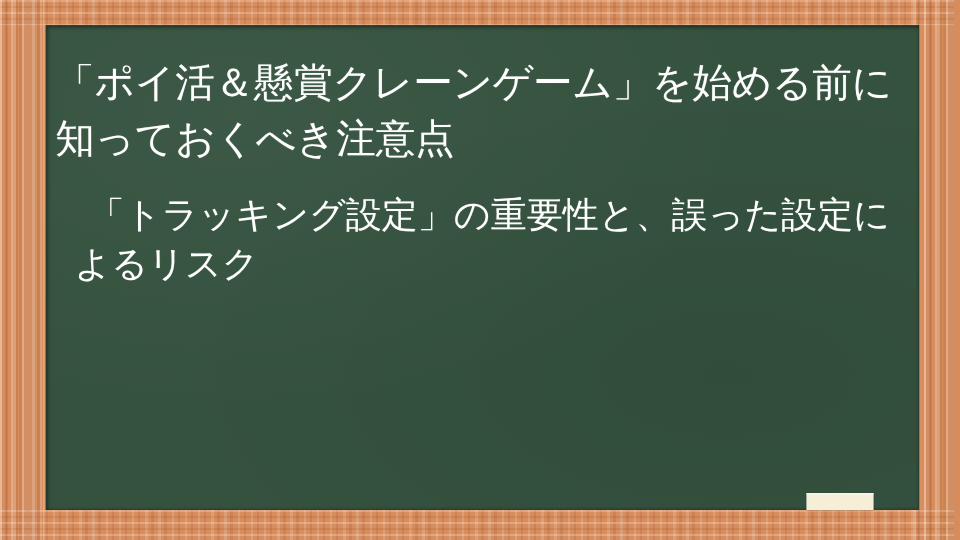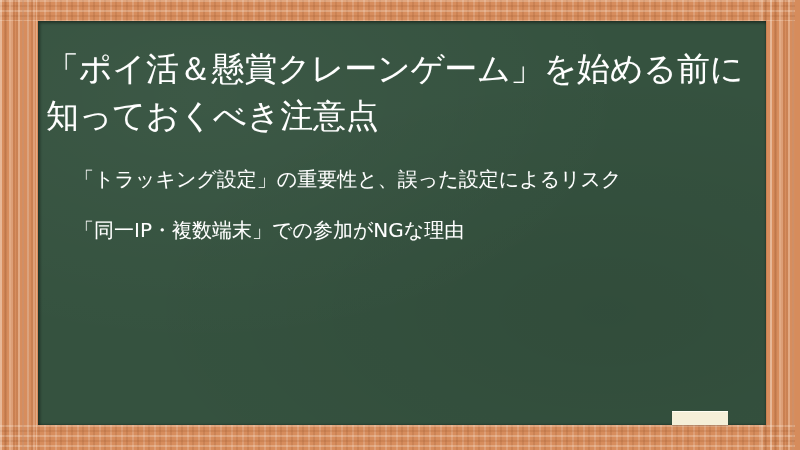--- a/index.html
+++ b/index.html
@@ -111,21 +111,21 @@
 
   
   #bullets {
     position: absolute;
     left: 24px;
     top: 138px;
     width: 700px;
   }
   .bullet {
     color: #ffffff;
-    font-size: 20px;
+    font-size: 30px;
     line-height: 41px;
     font-weight: 400;
     text-indent: 12px;
     margin-bottom: 10px;
     white-space: pre-wrap;
     text-shadow: 0 0 1px rgba(255,255,255,0.2);
   }
 
   
   #chalk {
@@ -148,20 +148,19 @@
   <div class="wood-rail-h bottom"></div>
   <div class="wood-rail left"></div>
   <div class="wood-rail right"></div>
 
   <div id="board">
 
     <h1 id="title">「ポイ活＆懸賞クレーンゲーム」を始める前に知っておくべき注意点</h1>
 
     <div id="bullets">
       <div class="bullet">「トラッキング設定」の重要性と、誤った設定によるリスク</div>
-      <div class="bullet">「同一IP・複数端末」での参加がNGな理由</div>
     </div>
 
   </div>
 
   <div id="chalk"></div>
 
 </div>
 
 </body></html>

